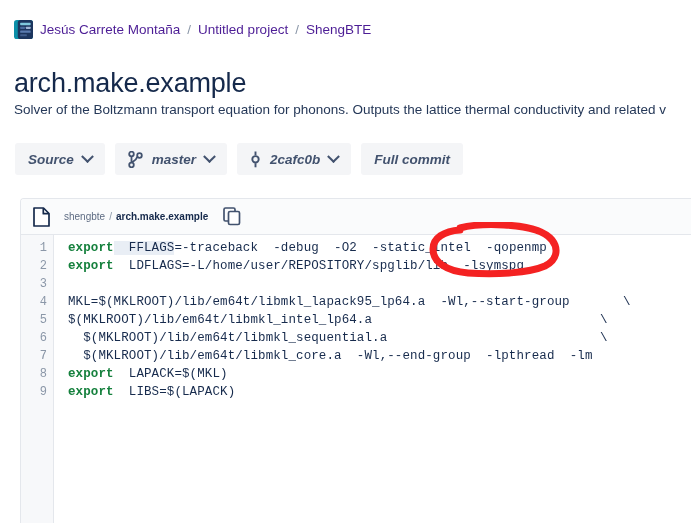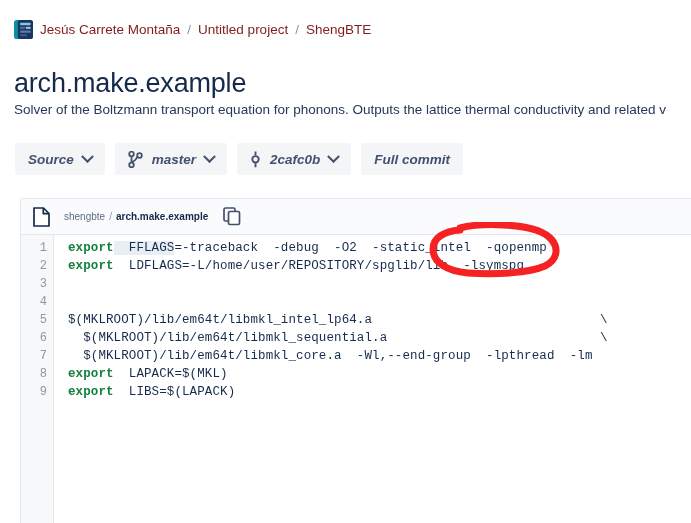--- a/index.html
+++ b/index.html
@@ -24,21 +24,21 @@
     font-size: 13.5px;
     color: #5d6b82;
     white-space: nowrap;
   }
   .crumb-icon {
     width: 19px; height: 19px;
     margin-right: 7px;
     flex: 0 0 auto;
     display: block;
   }
-  .crumb-link { color: #7f1d1d; text-decoration: none; }
+  .crumb-link { color: #4c1d95; text-decoration: none; }
   .crumb-sep { margin: 0 7px; color: #8b97a8; }
 
   
   .page-title {
     position: absolute;
     left: 14px; top: 48px;
     font-size: 27px;
     line-height: 34px;
     color: #15294b;
     font-weight: 400;
@@ -273,20 +273,21 @@
           <span class="ln">2</span>
           <span class="code-text"><span class="kw">export</span><span>  LDFLAGS=-L/home/user/REPOSITORY/spglib/lib  -lsymspg</span></span>
         </div>
 
         <div class="code-row">
           <span class="ln">3</span>
         </div>
 
         <div class="code-row">
           <span class="ln">4</span>
+          <span class="code-text"><span class="kw"></span><span>MKL=$(MKLROOT)/lib/em64t/libmkl_lapack95_lp64.a  -Wl,--start-group       \</span></span>
         </div>
 
         <div class="code-row">
           <span class="ln">5</span>
           <span class="code-text"><span class="kw"></span><span>$(MKLROOT)/lib/em64t/libmkl_intel_lp64.a                              \</span></span>
         </div>
 
         <div class="code-row">
           <span class="ln">6</span>
           <span class="code-text"><span class="kw"></span><span>  $(MKLROOT)/lib/em64t/libmkl_sequential.a                            \</span></span>

